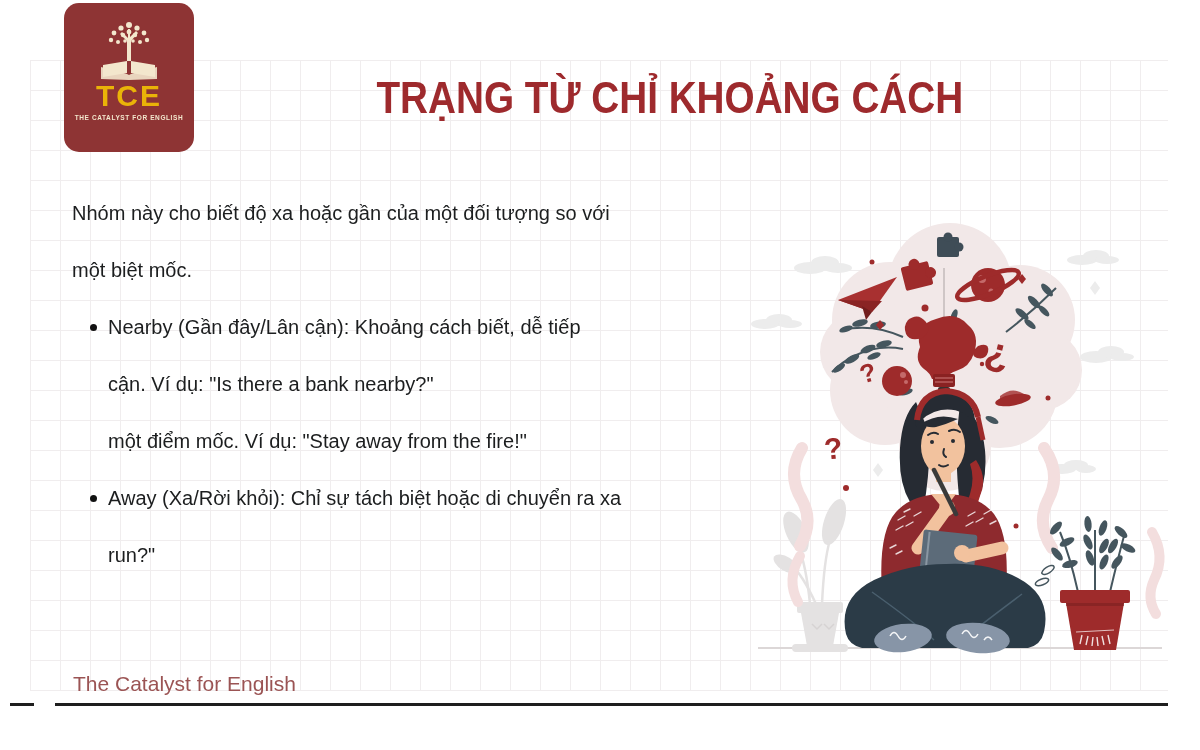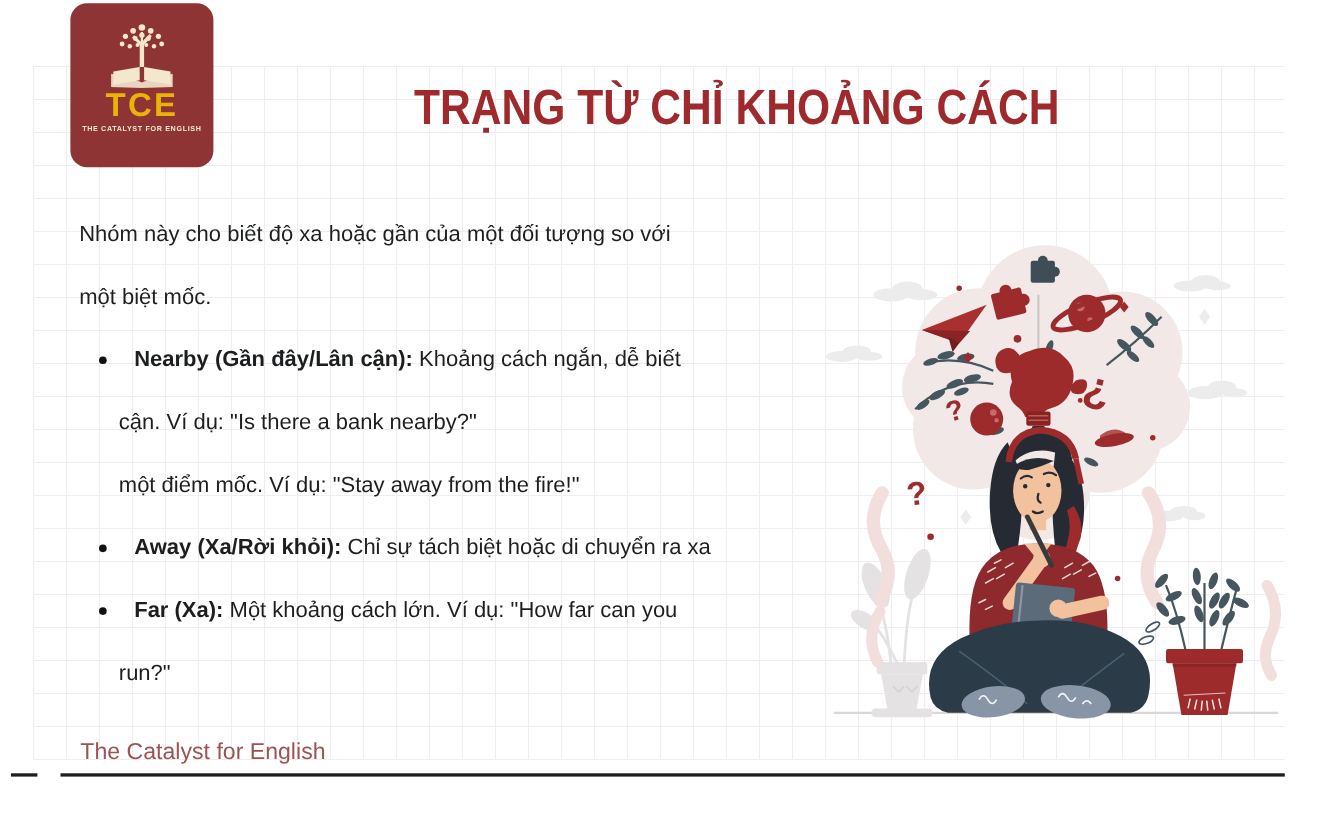--- a/index.html
+++ b/index.html
@@ -23,21 +23,21 @@
   
   .title{position:absolute;left:333px;top:72px;width:620px;text-align:center;
          color:#9e2a2d;font-weight:700;font-size:45px;white-space:nowrap;
          transform:scaleX(.86);transform-origin:center;letter-spacing:0px;}
 
   
   .content{position:absolute;left:72px;top:185px;width:680px;color:#1c1e1f;font-size:20px;}
   .line{height:57px;line-height:57px;white-space:nowrap;position:relative;}
   .line.indent{padding-left:36px;}
   .dot{position:absolute;left:18px;top:25px;width:7px;height:7px;border-radius:50%;background:#111;}
-  .term{font-weight:bold;margin-left:14px;}
+  .term{font-weight:normal;}
 
   
   .brand{position:absolute;left:73px;top:672px;font-size:21px;color:#9b5454;}
   .rule-dash{position:absolute;left:10px;top:703px;width:24px;height:3px;background:#1e1e1e;}
   .rule-line{position:absolute;left:55px;top:703px;width:1113px;height:3px;background:#1e1e1e;}
 
   .illu{position:absolute;left:740px;top:210px;width:460px;height:450px;}
 </style>
 </head>
 <body>
@@ -76,32 +76,29 @@
     <div class="logo-tag">THE CATALYST FOR ENGLISH</div>
   </div>
 
   <div class="title">TRẠNG TỪ CHỈ KHOẢNG CÁCH</div>
 
   <div class="content">
     <div class="line">Nhóm này cho biết độ xa hoặc gần của một đối tượng so với</div>
     <div class="line">một biệt mốc.</div>
 
     <div class="line indent">
-      <span class="dot"></span><span class="term">Nearby (Gần đây/Lân cận):</span><span> Khoảng cách ngắn, dễ biết</span>
+      <span class="dot"></span><span class="term">Nearby (Gần đây/Lân cận):</span><span> Khoảng cách biết, dễ tiếp</span>
     </div>
     <div class="line indent">cận. Ví dụ: "Is there a bank nearby?"</div>
 
     <div class="line indent">một điểm mốc. Ví dụ: "Stay away from the fire!"</div>
     <div class="line indent">
       <span class="dot"></span><span class="term">Away (Xa/Rời khỏi):</span><span> Chỉ sự tách biệt hoặc di chuyển ra xa</span>
     </div>
 
-    <div class="line indent">
-      <span class="dot"></span><span class="term">Far (Xa):</span><span> Một khoảng cách lớn. Ví dụ: "How far can you</span>
-    </div>
     <div class="line indent">run?"</div>
   </div>
 
   <svg class="illu" viewBox="740 210 460 450">
 
     <line x1="758" y1="648" x2="1162" y2="648" stroke="#dcd7d7" stroke-width="2"></line>
 
     <g fill="#ececec">
       <g>
           <ellipse cx="810" cy="268" rx="16" ry="6"></ellipse>

